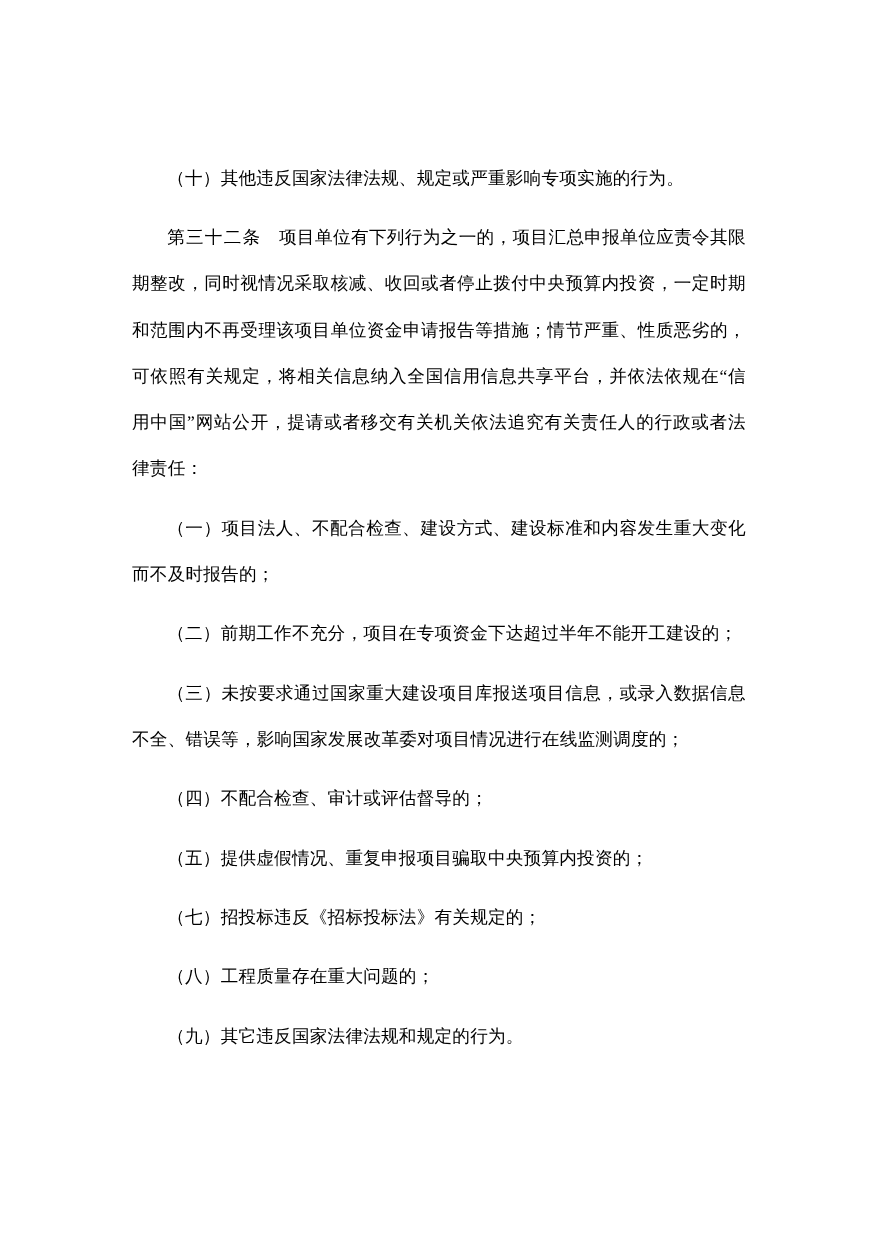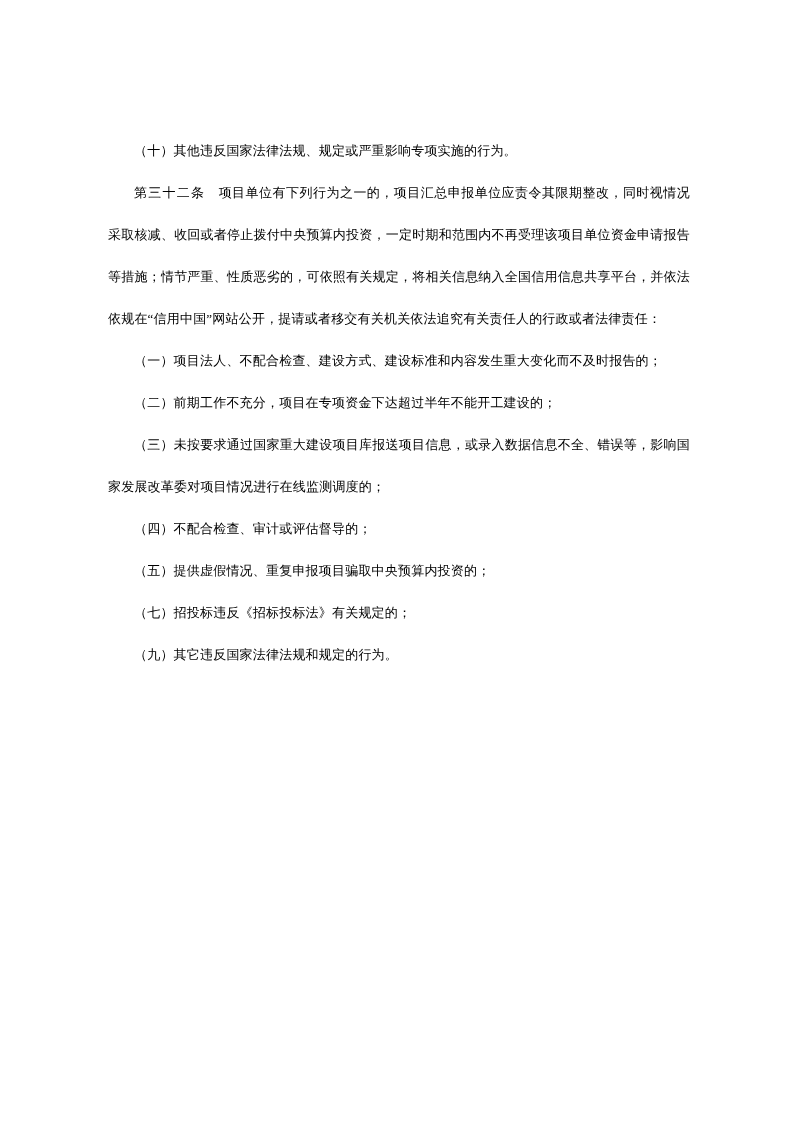--- a/index.html
+++ b/index.html
@@ -22,23 +22,23 @@
     padding: 130px 104px 60px 108px;
   }
   .doc-body {
     font-size: 20.5px;
     line-height: 42px;
     text-align: justify;
     text-justify: inter-ideograph;
     letter-spacing: 0.2px;
   }
   p.para {
-    margin: 0;
+    margin: 12px;
     text-indent: 2em;
-    font-size: 13px;
+    font-size: 16px;
     line-height: 42px;
   }
   .article-label {
     font-weight: normal;
     letter-spacing: 1px;
   }
   .gap-after-label {
     display: inline-block;
     width: 1em;
   }
@@ -75,19 +75,22 @@
 
     <p class="para">
       <span>（五）提供虚假情况、重复申报项目骗取中央预算内投资的；</span>
     </p>
 
 
     <p class="para">
       <span>（七）招投标违反《招标投标法》有关规定的；</span>
     </p>
 
+    <p class="para">
+      <span>（八）工程质量存在重大问题的；</span>
+    </p>
 
     <p class="para">
       <span>（九）其它违反国家法律法规和规定的行为。</span>
     </p>
 
   </div>
 </div>
 
 </body></html>

